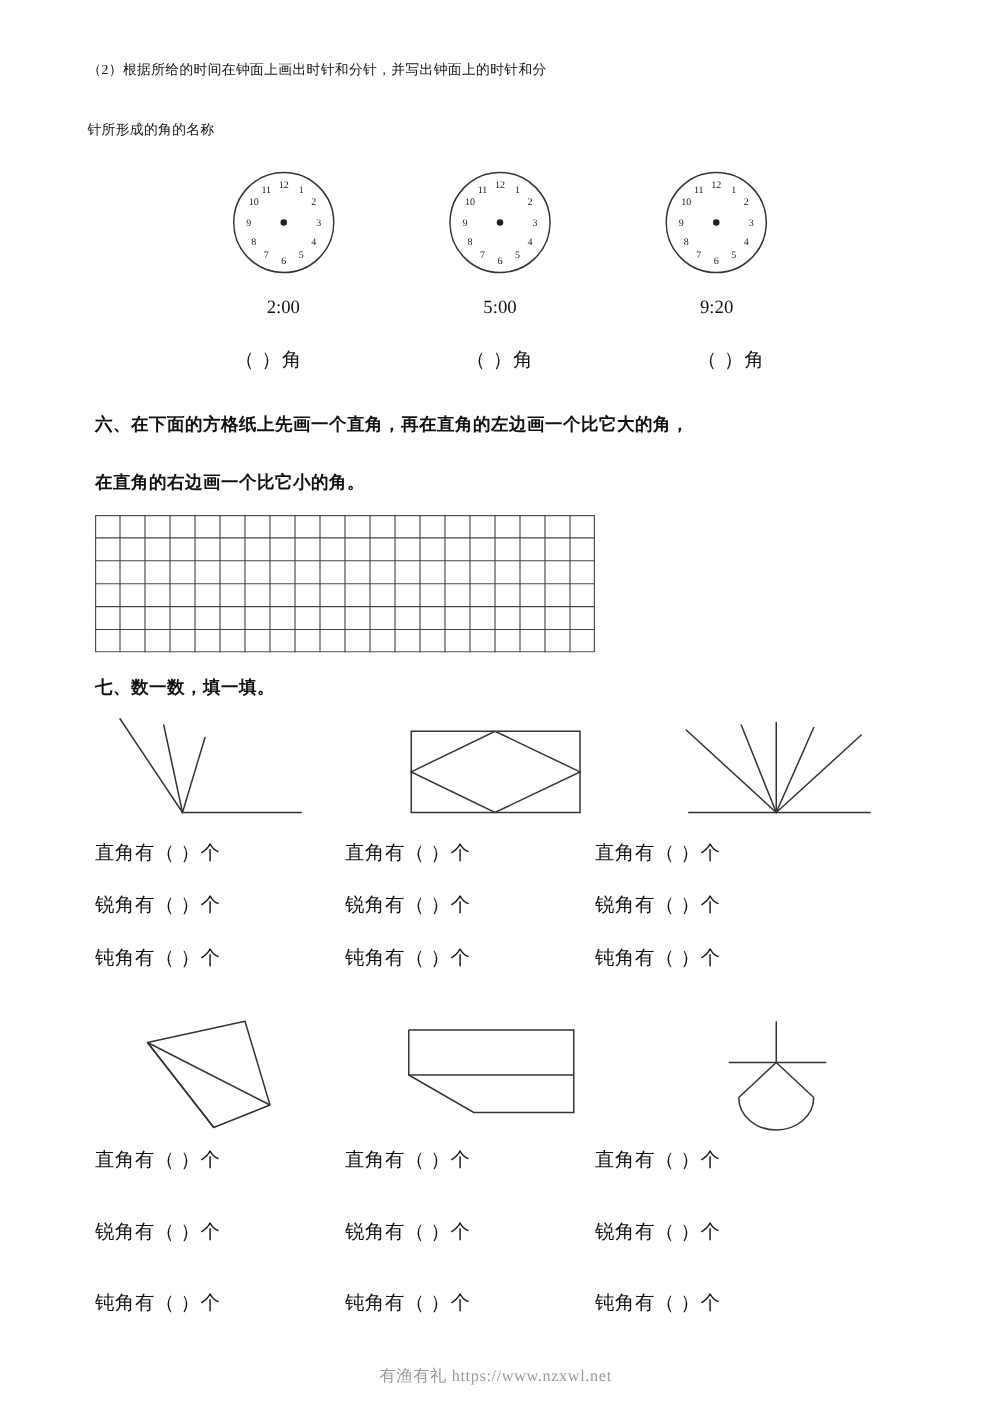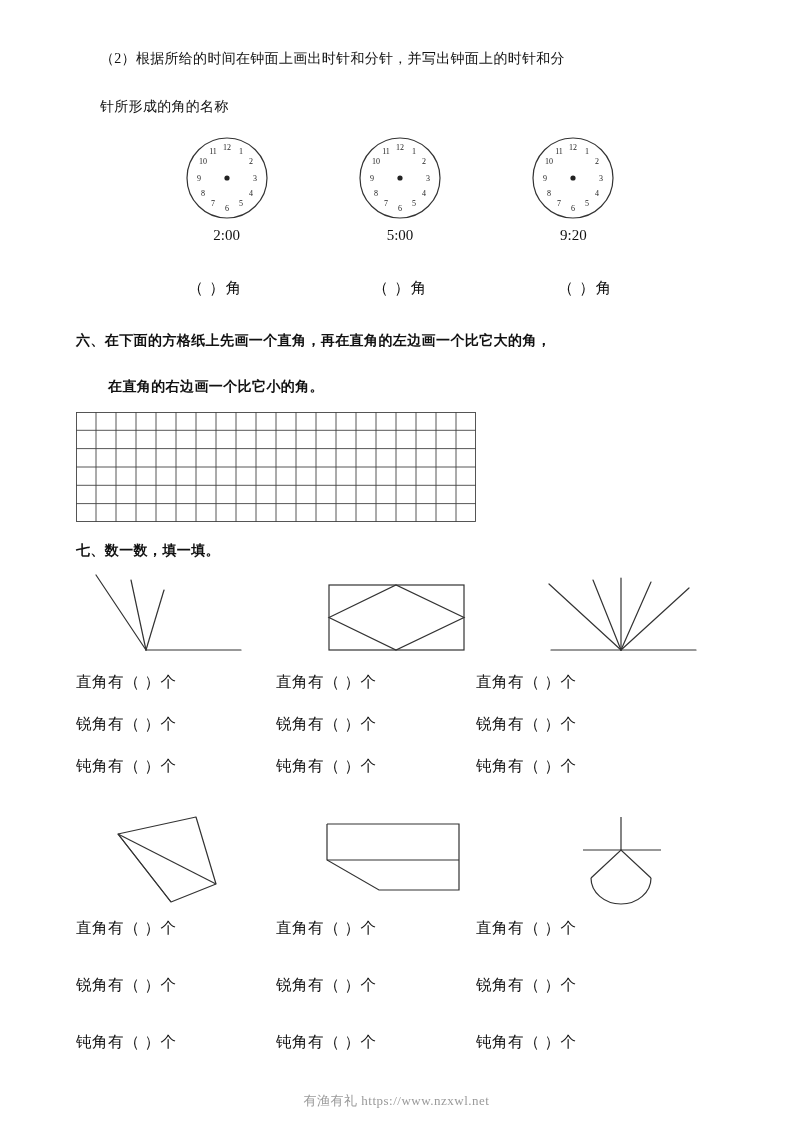--- a/index.html
+++ b/index.html
@@ -12,23 +12,23 @@
     position: relative;
     overflow: hidden;
   }
   .page {
     position: absolute;
     left: 0; top: 0;
     width: 793px; height: 1122px;
   }
   .q2-line {
     position: absolute;
-    left: 100px;
+    left: 70px;
     width: 640px;
-    font-size: 14px;
+    font-size: 11px;
     letter-spacing: 0.3px;
     line-height: 1.5;
   }
   #q2-line1 { top: 48px; }
   #q2-line2 { top: 96px; }
 
   .clock-row {
     position: absolute;
     left: 140px;
     top: 135px;
@@ -38,21 +38,21 @@
     justify-content: space-between;
   }
   .clock-cell {
     width: 150px;
     display: flex;
     flex-direction: column;
     align-items: center;
   }
   .clock-face { position: relative; width: 86px; height: 86px; }
   .clock-time {
-    margin-top: 6px;
+    margin-top: 17px;
     font-size: 15px;
     font-family: "Liberation Serif", serif;
   }
 
   .paren-row {
     position: absolute;
     left: 140px;
     top: 278px;
     width: 520px;
     display: flex;
@@ -64,21 +64,21 @@
   .section-head {
     position: absolute;
     left: 76px;
     width: 660px;
     font-size: 14px;
     font-weight: bold;
     letter-spacing: 0.4px;
     line-height: 1.5;
   }
   #sec6-l1 { top: 330px; }
-  #sec6-l2 { top: 376px; margin-left: 32px; }
+  #sec6-l2 { top: 376px; }
   #sec7 { top: 540px; }
 
   .grid-box {
     position: absolute;
     left: 76px;
     top: 412px;
     width: 400px;
     height: 110px;
   }
 

